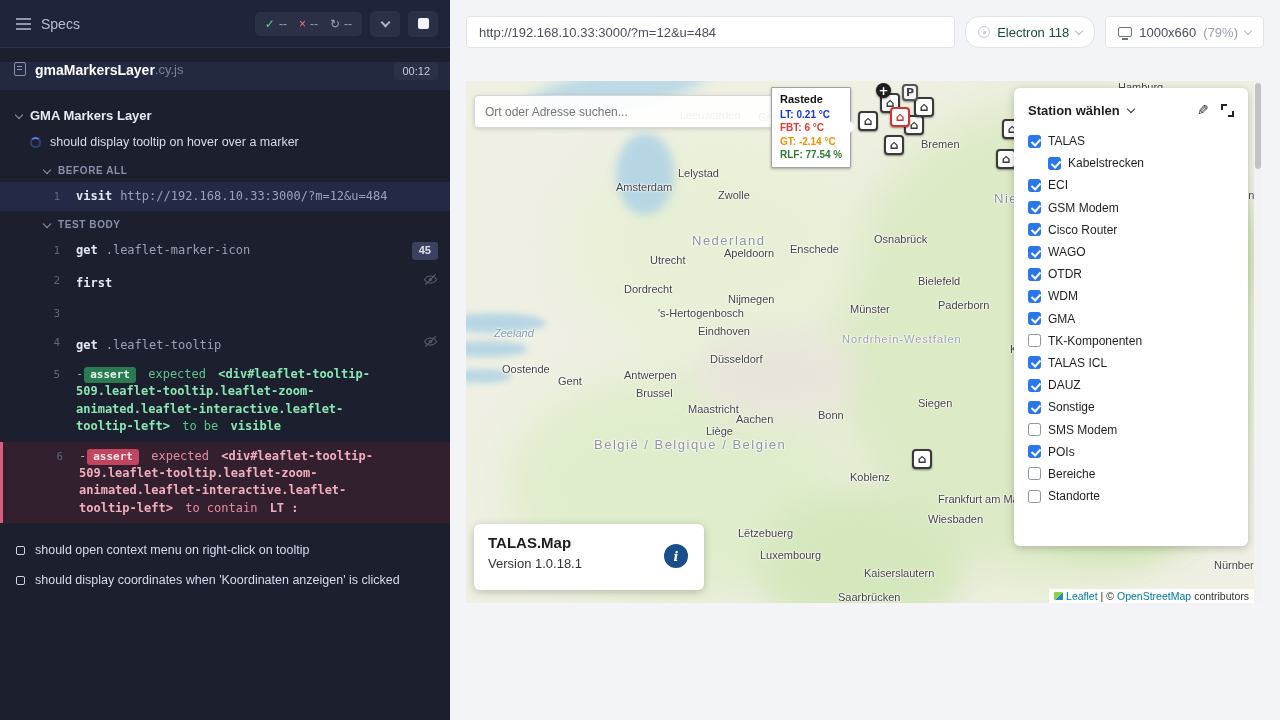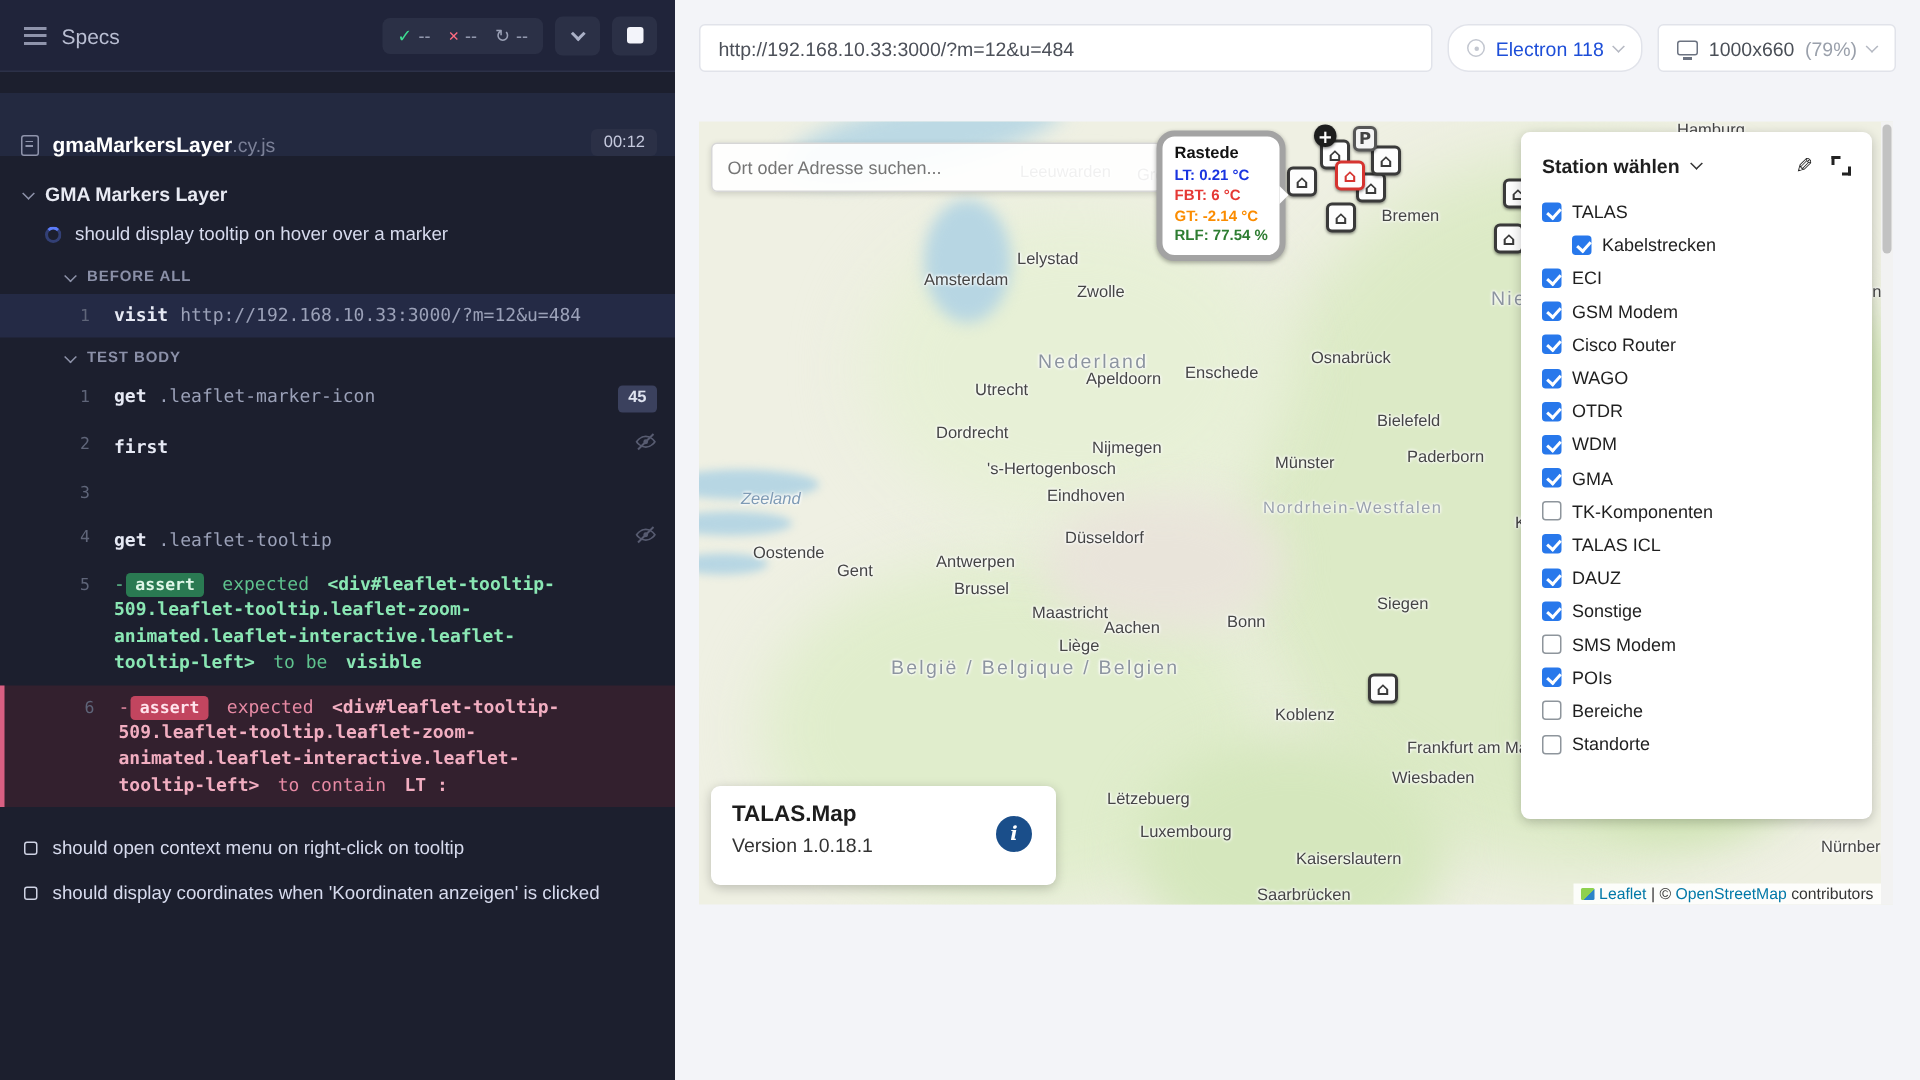--- a/index.html
+++ b/index.html
@@ -13,21 +13,21 @@
   .topbar-title { color:#b9bed2; font-size:14px; }
   .topbar-right { margin-left:auto; display:flex; align-items:center; gap:8px; }
   .stats-pill { display:flex; align-items:center; gap:12px; background:#2b3046; border-radius:5px; padding:5px 10px; font-size:12px; color:#9aa0b5; }
   .stat { display:flex; align-items:center; gap:4px; }
   .stat .ic { font-size:12px; }
   .ic-pass { color:#3ddc91; } .ic-fail { color:#ff6b81; } .ic-pend { color:#9aa0b5; }
   .sq-btn { width:30px; height:26px; background:#2b3046; border-radius:5px; display:flex; align-items:center; justify-content:center; }
   .chev { display:inline-block; width:7px; height:7px; border:solid #aab0c6; border-width:0 2px 2px 0; transform:rotate(45deg); margin-top:-3px; }
   .stop-square { width:11px; height:11px; background:#f3f4fa; border-radius:2px; }
 
-  .spec-band { height:42px; margin-top:14px; display:flex; align-items:flex-end; padding:0 12px 0 14px; background:#232940; }
+  .spec-band { height:28px; margin-top:14px; display:flex; align-items:flex-start; padding:0 12px 0 14px; background:#232940; }
   .doc-icon { width:12px; height:14px; border:1.5px solid #8f94ab; border-radius:2px; margin-right:9px; position:relative; }
   .doc-icon::after { content:""; position:absolute; left:2px; top:3px; width:5px; height:5px; background:repeating-linear-gradient(#8f94ab 0 1px, transparent 1px 3px); }
   .spec-name { color:#fff; font-weight:700; font-size:14px; }
   .spec-ext { color:#7b8097; font-size:13px; }
   .spec-time { margin-left:auto; background:#2b3046; color:#c5c9dd; font-size:11px; padding:3px 8px; border-radius:4px; }
 
   .tree { padding-top:14px; font-size:13px; }
   .caret-down { display:inline-block; width:6px; height:6px; border:solid #8f94ab; border-width:0 1.5px 1.5px 0; transform:rotate(45deg); margin:0 8px 2px 0; }
   .suite-row { display:flex; align-items:center; padding:4px 12px 6px 16px; color:#e8eaf3; font-weight:600; }
   .test-row { display:flex; align-items:center; padding:6px 12px 8px 30px; color:#d7dbee; font-size:12.5px; }
@@ -61,21 +61,21 @@
   .pending-row:first-of-type { margin-top:10px; }
   .pend-box { width:9px; height:9px; border:1.5px solid #cfd3e4; border-radius:2px; margin-right:10px; flex:none; }
   .pending-block { margin-top:12px; }
 
   
   .right { position:absolute; left:450px; top:0; width:830px; height:720px; background:#f3f4f8; }
   .aut-header { position:absolute; left:16px; top:16px; right:16px; height:32px; display:flex; gap:10px; }
   .url-box { flex:1 1 auto; background:#fff; border:1px solid #e1e3ea; border-radius:4px; display:flex; align-items:center; padding:0 12px; }
   .url-box input { border:none; outline:none; width:100%; font-size:13px; color:#4c5059; font-family:"Liberation Sans",sans-serif; background:transparent; }
   .sel-box { background:#fff; border:1px solid #e1e3ea; border-radius:4px; display:flex; align-items:center; gap:7px; padding:0 12px; font-size:13px; color:#4a4f57; white-space:nowrap; }
-  .sel-box.disabled { color:#1d4ed8;border-radius:14px; }
+  .sel-box.disabled { color:#14532d;border-radius:14px; }
   .atom-ic { width:12px; height:12px; border:1.5px solid #c3c7d0; border-radius:50%; position:relative; }
   .atom-ic::after { content:""; position:absolute; left:3.5px; top:3.5px; width:3px; height:3px; border-radius:50%; background:#c3c7d0; }
   .mon-ic { width:14px; height:10px; border:1.5px solid #6b7280; border-radius:2px; position:relative; }
   .mon-ic::after { content:""; position:absolute; left:3px; bottom:-4px; width:6px; height:2px; background:#6b7280; }
   .chev-g { display:inline-block; width:6px; height:6px; border:solid #b4b8c2; border-width:0 1.5px 1.5px 0; transform:rotate(45deg); margin-top:-3px; }
   .zoom-dim { color:#9aa0ab; }
 
   
   .map-wrap { position:absolute; left:16px; top:81px; width:796px; height:522px; background:#eff0e3; overflow:hidden; }
   .blob { position:absolute; border-radius:50%; }
@@ -85,21 +85,21 @@
   .map-label.water { font-size:11px; color:#7f9bb5; font-style:italic; }
 
   .marker { position:absolute; width:20px; height:20px; background:#fdfdfd; border:2px solid #3a3a3a; border-radius:4px; display:flex; align-items:center; justify-content:center; font:700 12px "DejaVu Sans",sans-serif; color:#3a3a3a; box-shadow:0 1px 2px rgba(0,0,0,.45); }
   .marker.m-red { border-color:#d63430; color:#d63430; }
   .marker.m-plus { width:15px; height:15px; background:#1d1d1d; border:none; border-radius:50%; color:#fff; font-size:12px; box-shadow:0 1px 2px rgba(0,0,0,.5); }
   .marker.m-p { width:16px; height:17px; border-color:#565656; color:#444; font-size:11px; background:#f4f4f4; }
 
   .map-search { position:absolute; left:8px; top:14px; width:300px; height:33px; background:rgba(255,255,255,.92); border:1px solid #d6d6d6; border-radius:4px; box-shadow:0 1px 4px rgba(0,0,0,.15); display:flex; align-items:center; padding:0 10px; }
   .map-search input { border:none; outline:none; background:transparent; width:100%; font-size:12px; color:#ef4444; font-family:"Liberation Sans",sans-serif; }
 
-  .map-tooltip { position:absolute; left:305px; top:6px; background:#fff; border:4px solid #a3a3a3; border-radius:12px; padding:4px 8px 5px; box-shadow:0 1px 3px rgba(0,0,0,.3); font-size:10px; line-height:1.35; z-index:5; }
+  .map-tooltip { position:absolute; left:305px; top:6px; background:#fff; border:1px solid #a3a3a3; border-radius:1px; padding:4px 8px 5px; box-shadow:0 1px 3px rgba(0,0,0,.3); font-size:10px; line-height:1.35; z-index:5; }
   .map-tooltip::after { content:""; position:absolute; right:-6px; top:50%; margin-top:-6px; border:6px solid transparent; border-right:none; border-left:6px solid #fff; }
   .tt-title { font-weight:700; font-size:11px; color:#111; margin-bottom:1px; }
   .tt-row { font-weight:700; }
 
   .station-panel { position:absolute; left:548px; top:7px; width:234px; height:458px; background:#fff; border-radius:6px; box-shadow:0 2px 8px rgba(0,0,0,.22); z-index:6; padding:10px 12px 8px; }
   .sp-header { display:flex; align-items:center; padding:4px 2px 12px; }
   .sp-title { font-size:13px; font-weight:700; color:#1f1f1f; }
   .sp-caret { display:inline-block; width:6px; height:6px; border:solid #333; border-width:0 1.5px 1.5px 0; transform:rotate(45deg); margin:-2px 0 0 8px; }
   .sp-icons { margin-left:auto; display:flex; align-items:center; gap:12px; }
   .pencil-ic { font-size:14px; color:#222; transform:scaleX(-1); }

